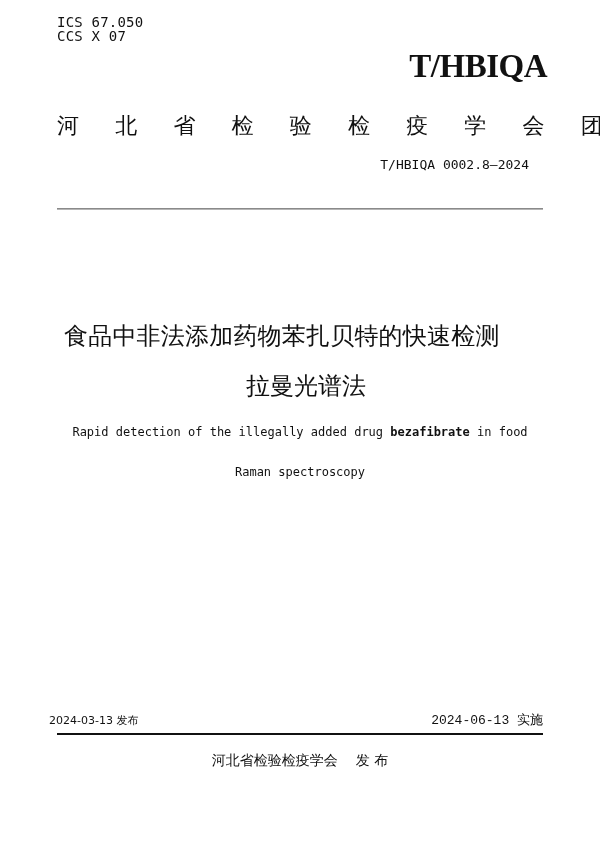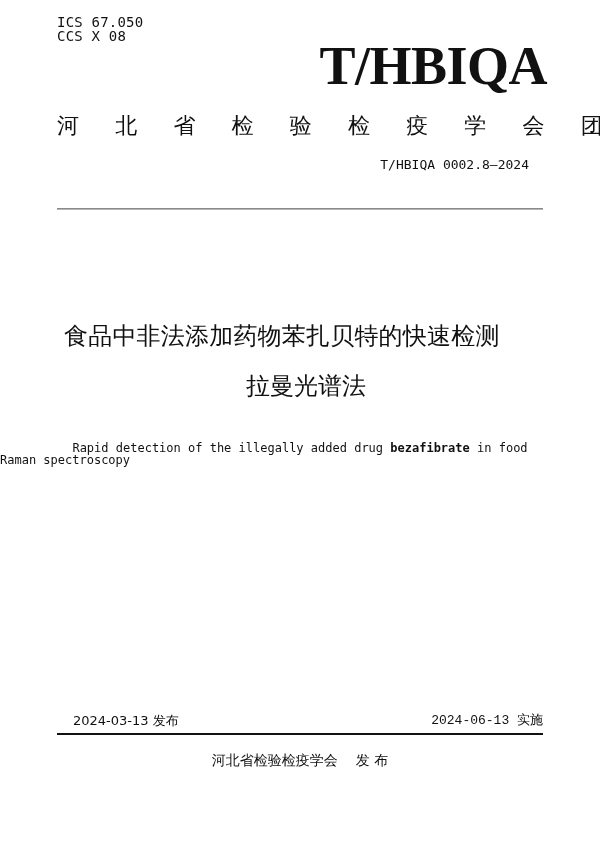--- a/index.html
+++ b/index.html
@@ -3,41 +3,41 @@
 <meta charset="utf-8">
 <style>
   html, body { margin: 0; padding: 0; background: #ffffff; }
   body { width: 600px; height: 849px; position: relative; overflow: hidden; color: #111; }
   .abs { position: absolute; }
   .mono { font-family: "DejaVu Sans Mono", "Liberation Mono", monospace; }
   .sans { font-family: "DejaVu Sans", "Liberation Sans", sans-serif; }
   .serif { font-family: "Liberation Serif", "DejaVu Serif", serif; }
 
   .ics { left: 57px; top: 15px; font-size: 14px; line-height: 14px; letter-spacing: 0.2px; }
-  .brand { left: 272px; top: 38px; width: 275px; text-align: right; font-size: 54px; font-weight: bold; line-height: 56px; letter-spacing: -0.5px; }
+  .brand { left: 272px; top: 38px; width: 275px; text-align: right; font-size: 33px; font-weight: bold; line-height: 56px; letter-spacing: -0.5px; }
   .org { left: 57px; top: 108px; width: 490px; font-size: 22px; line-height: 36px; letter-spacing: 14.6px; white-space: nowrap; }
   .code { left: 300px; top: 156px; width: 229px; text-align: right; font-size: 13px; line-height: 18px; }
   .rule-top { left: 57px; top: 208px; width: 486px; height: 1px; background: #8a8a8a; border-bottom: 1px solid #b5b5b5; }
   .title-cn { left: 64px; top: 318px; width: 490px; text-align: left; font-size: 24px; line-height: 36px; white-space: nowrap; letter-spacing: 0.2px; }
   .subtitle-cn { left: 0; top: 368px; width: 600px; text-align: center; font-size: 24px; line-height: 36px; padding-left: 12px; box-sizing: border-box; }
-  .title-en { left: 0; top: 438px; width: 600px; text-align: center; font-size: 12px; line-height: 20px; white-space: nowrap; }
+  .title-en { left: 0; top: 422px; width: 600px; text-align: center; font-size: 12px; line-height: 20px; white-space: nowrap; }
   .title-en b { font-weight: bold; }
-  .subtitle-en { left: 0; top: 450px; width: 600px; text-align: left; font-size: 12px; line-height: 20px; }
-  .date-left { left: 73px; top: 710px; font-size: 13px; line-height: 22px; text-align: center; }
+  .subtitle-en { left: 0; top: 462px; width: 600px; text-align: center; font-size: 12px; line-height: 20px; }
+  .date-left { left: 49px; top: 710px; font-size: 11px; line-height: 22px; text-align: center; }
   .date-right { left: 330px; top: 710px; width: 213px; text-align: right; font-size: 13px; line-height: 22px; font-family: Liberation Mono, monospace; }
   .rule-bottom { left: 57px; top: 733px; width: 486px; height: 2px; background: #111; }
   .publisher { left: 0; top: 749px; width: 600px; text-align: center; font-size: 14px; line-height: 22px; padding-left: 0; box-sizing: border-box; }
   .publisher .gap { display: inline-block; width: 18px; }
 </style>
 </head>
 <body>
 
 <div class="abs ics mono">
   <div>ICS 67.050</div>
-  <div>CCS X 08</div>
+  <div>CCS X 07</div>
 </div>
 
 <div class="abs brand serif">T/HBIQA</div>
 
 <div class="abs org sans">河 北 省 检 验 检 疫 学 会 团 体 标 准</div>
 
 <div class="abs code mono">T/HBIQA 0002.8—2024</div>
 
 <div class="abs rule-top"></div>
 

